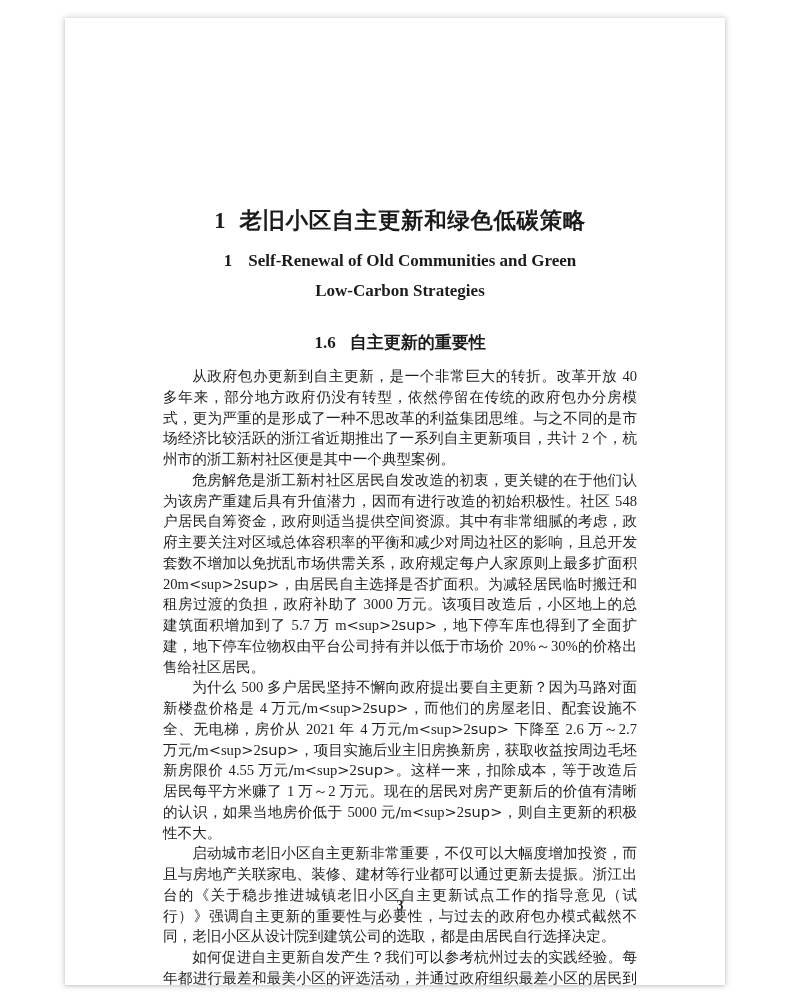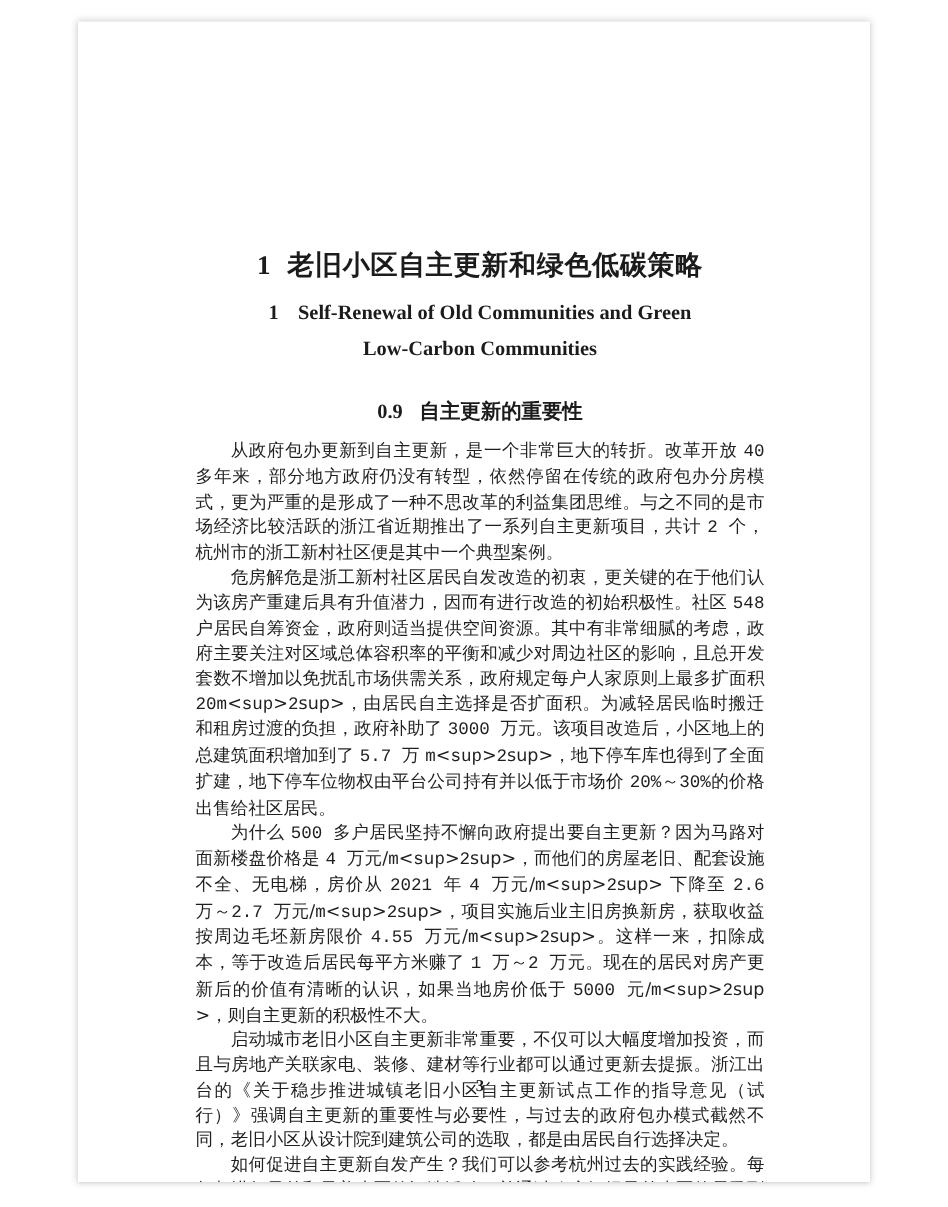--- a/index.html
+++ b/index.html
@@ -105,21 +105,21 @@
     text-justify: inter-character;
     font-family: "DejaVu Sans", "Liberation Sans", sans-serif;
   }
   #prose p {
     margin: 0;
     text-indent: 2em;
     text-align: justify;
     word-break: break-all;
   }
   .lat {
-    font-family: Liberation Mono, monospace;
+    font-family: Liberation Serif, serif;
   }
 
   .page-number {
     position: absolute;
     top: 880px;
     left: 0;
     width: 100%;
     text-align: center;
     font-size: 14px;
     font-weight: bold;
@@ -132,25 +132,25 @@
 
 <div id="page-sheet">
   <div id="page-body">
 
     <h1 class="chapter-title-cn">
       <span class="num">1</span><span>老旧小区自主更新和绿色低碳策略</span>
     </h1>
 
     <h2 class="chapter-title-en">
       <span class="num">1</span><span>Self-Renewal of Old Communities and Green</span>
-      <span class="l2">Low-Carbon Communities</span>
+      <span class="l2">Low-Carbon Strategies</span>
     </h2>
 
     <h3 class="section-title">
-      <span class="num">0.9</span><span>自主更新的重要性</span>
+      <span class="num">1.6</span><span>自主更新的重要性</span>
     </h3>
 
     <div id="prose">
       <p>从政府包办更新到自主更新，是一个非常巨大的转折。改革开放 <span class="lat">40 </span>多年来，部分地方政府仍没有转型，依然停留在传统的政府包办分房模式，更为严重的是形成了一种不思改革的利益集团思维。与之不同的是市场经济比较活跃的浙江省近期推出了一系列自主更新项目，共计 <span class="lat">2 </span>个，杭州市的浙工新村社区便是其中一个典型案例。</p>
       <p>危房解危是浙工新村社区居民自发改造的初衷，更关键的在于他们认为该房产重建后具有升值潜力，因而有进行改造的初始积极性。社区 <span class="lat">548 </span>户居民自筹资金，政府则适当提供空间资源。其中有非常细腻的考虑，政府主要关注对区域总体容积率的平衡和减少对周边社区的影响，且总开发套数不增加以免扰乱市场供需关系，政府规定每户人家原则上最多扩面积 <span class="lat">20</span><span class="lat">m</span>&lt;<span class="lat">sup</span>&gt;<span class="lat">2</span>sup&gt;，由居民自主选择是否扩面积。为减轻居民临时搬迁和租房过渡的负担，政府补助了 <span class="lat">3000 </span>万元。该项目改造后，小区地上的总建筑面积增加到了 <span class="lat">5.7 </span>万 <span class="lat">m</span>&lt;<span class="lat">sup</span>&gt;<span class="lat">2</span>sup&gt;，地下停车库也得到了全面扩建，地下停车位物权由平台公司持有并以低于市场价 <span class="lat">20%</span>～<span class="lat">30%</span>的价格出售给社区居民。</p>
       <p>为什么 <span class="lat">500 </span>多户居民坚持不懈向政府提出要自主更新？因为马路对面新楼盘价格是 <span class="lat">4 </span>万元/<span class="lat">m</span>&lt;<span class="lat">sup</span>&gt;<span class="lat">2</span>sup&gt;，而他们的房屋老旧、配套设施不全、无电梯，房价从 <span class="lat">2021 </span>年 <span class="lat">4 </span>万元/<span class="lat">m</span>&lt;<span class="lat">sup</span>&gt;<span class="lat">2</span>sup&gt; 下降至 <span class="lat">2.6 </span>万～<span class="lat">2.7 </span>万元/<span class="lat">m</span>&lt;<span class="lat">sup</span>&gt;<span class="lat">2</span>sup&gt;，项目实施后业主旧房换新房，获取收益按周边毛坯新房限价 <span class="lat">4.55 </span>万元/<span class="lat">m</span>&lt;<span class="lat">sup</span>&gt;<span class="lat">2</span>sup&gt;。这样一来，扣除成本，等于改造后居民每平方米赚了 <span class="lat">1 </span>万～<span class="lat">2 </span>万元。现在的居民对房产更新后的价值有清晰的认识，如果当地房价低于 <span class="lat">5000 </span>元/<span class="lat">m</span>&lt;<span class="lat">sup</span>&gt;<span class="lat">2</span>sup&gt;，则自主更新的积极性不大。</p>
       <p>启动城市老旧小区自主更新非常重要，不仅可以大幅度增加投资，而且与房地产关联家电、装修、建材等行业都可以通过更新去提振。浙江出台的《关于稳步推进城镇老旧小区自主更新试点工作的指导意见（试行）》强调自主更新的重要性与必要性，与过去的政府包办模式截然不同，老旧小区从设计院到建筑公司的选取，都是由居民自行选择决定。</p>
       <p>如何促进自主更新自发产生？我们可以参考杭州过去的实践经验。每年都进行最差和最美小区的评选活动，并通过政府组织最差小区的居民到最美的小区参</p>
     </div>
 

